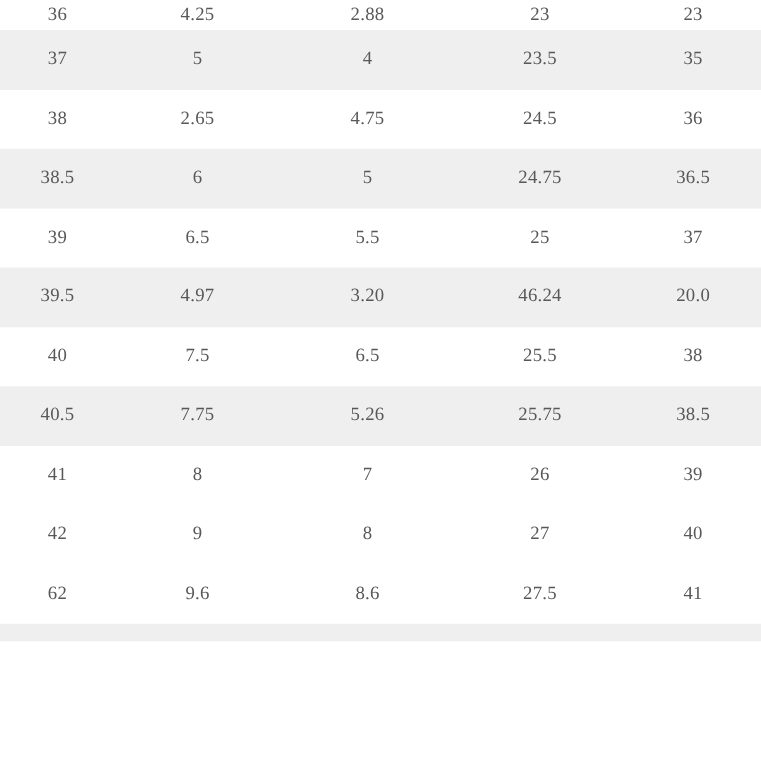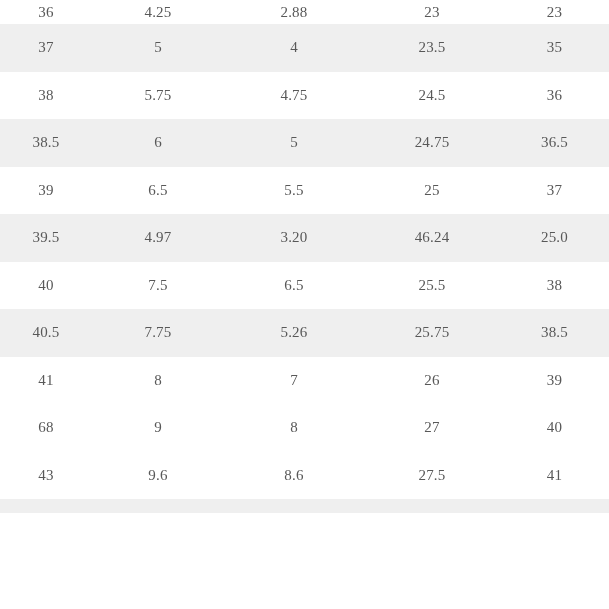--- a/index.html
+++ b/index.html
@@ -66,21 +66,21 @@
     </tr>
     <tr class="even">
       <td class="c0">37</td>
       <td class="c1">5</td>
       <td class="c2">4</td>
       <td class="c3">23.5</td>
       <td class="c4">35</td>
     </tr>
     <tr class="odd">
       <td class="c0">38</td>
-      <td class="c1">5.75</td>
+      <td class="c1">2.65</td>
       <td class="c2">4.75</td>
       <td class="c3">24.5</td>
       <td class="c4">36</td>
     </tr>
     <tr class="even">
       <td class="c0">38.5</td>
       <td class="c1">6</td>
       <td class="c2">5</td>
       <td class="c3">24.75</td>
       <td class="c4">36.5</td>
@@ -90,21 +90,21 @@
       <td class="c1">6.5</td>
       <td class="c2">5.5</td>
       <td class="c3">25</td>
       <td class="c4">37</td>
     </tr>
     <tr class="even">
       <td class="c0">39.5</td>
       <td class="c1">4.97</td>
       <td class="c2">3.20</td>
       <td class="c3">46.24</td>
-      <td class="c4">25.0</td>
+      <td class="c4">20.0</td>
     </tr>
     <tr class="odd">
       <td class="c0">40</td>
       <td class="c1">7.5</td>
       <td class="c2">6.5</td>
       <td class="c3">25.5</td>
       <td class="c4">38</td>
     </tr>
     <tr class="even">
       <td class="c0">40.5</td>
@@ -114,28 +114,28 @@
       <td class="c4">38.5</td>
     </tr>
     <tr class="odd">
       <td class="c0">41</td>
       <td class="c1">8</td>
       <td class="c2">7</td>
       <td class="c3">26</td>
       <td class="c4">39</td>
     </tr>
     <tr class="odd">
-      <td class="c0">68</td>
+      <td class="c0">42</td>
       <td class="c1">9</td>
       <td class="c2">8</td>
       <td class="c3">27</td>
       <td class="c4">40</td>
     </tr>
     <tr class="odd">
-      <td class="c0">43</td>
+      <td class="c0">62</td>
       <td class="c1">9.6</td>
       <td class="c2">8.6</td>
       <td class="c3">27.5</td>
       <td class="c4">41</td>
     </tr>
     <tr class="even clipped-bottom">
       <td class="c0"></td>
       <td class="c1"></td>
       <td class="c2"></td>
       <td class="c3"></td>

